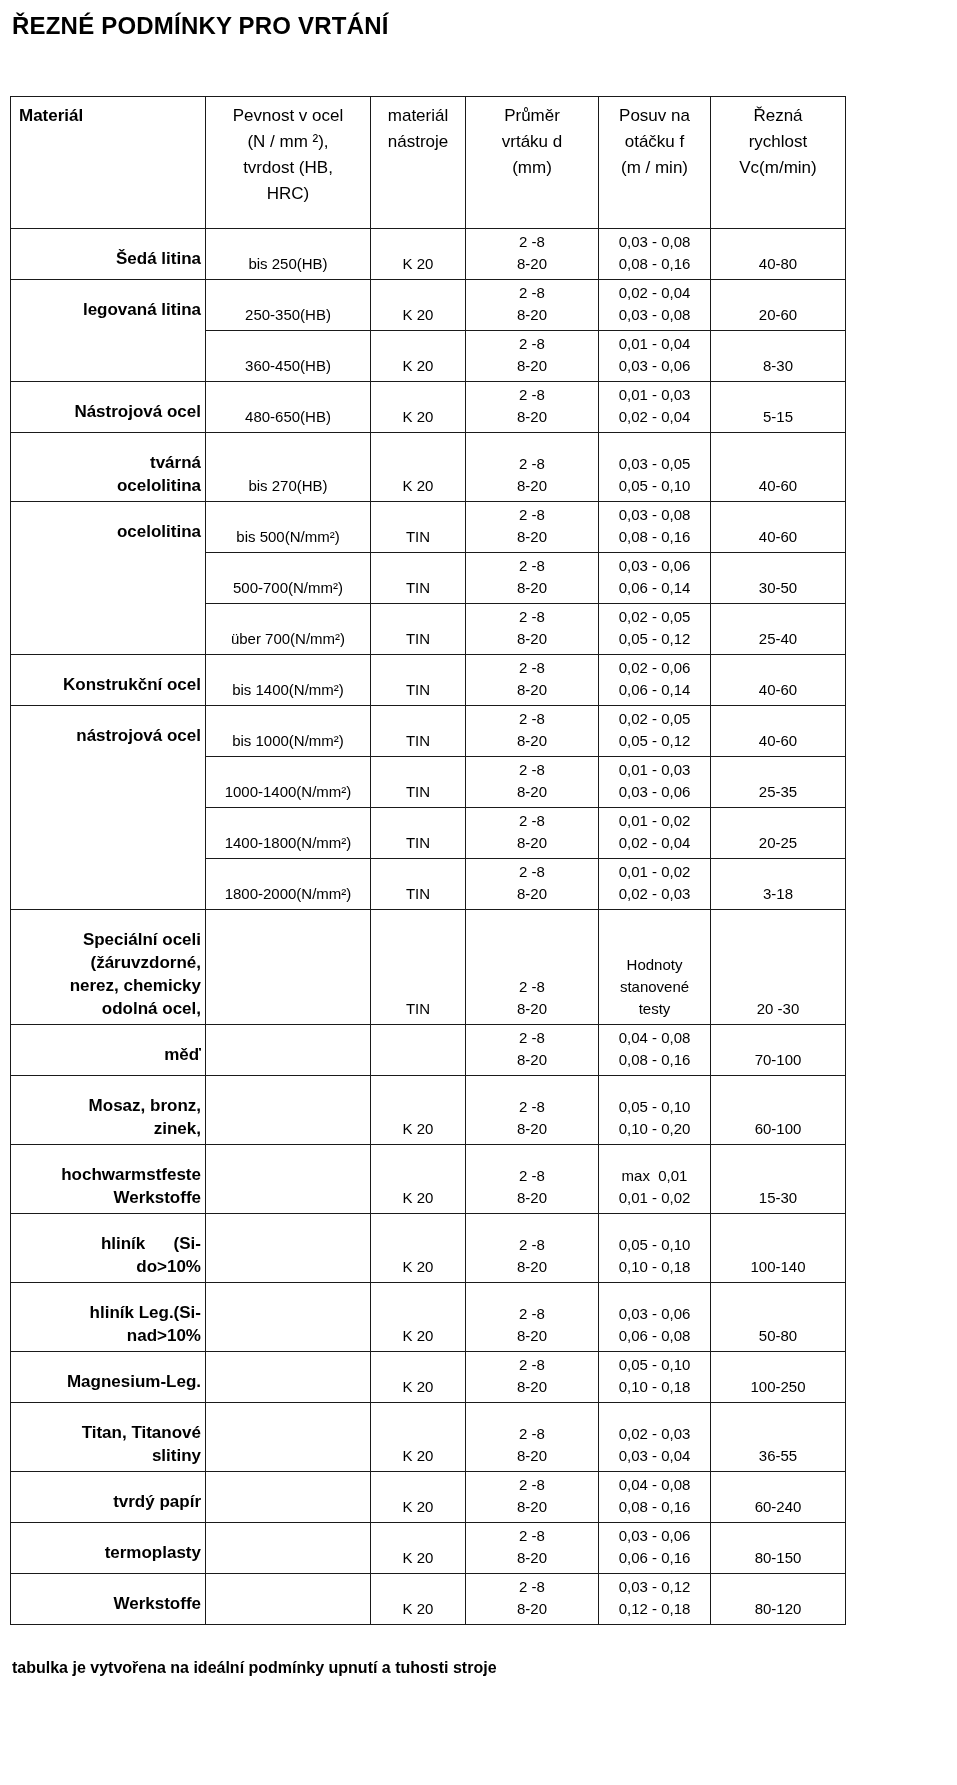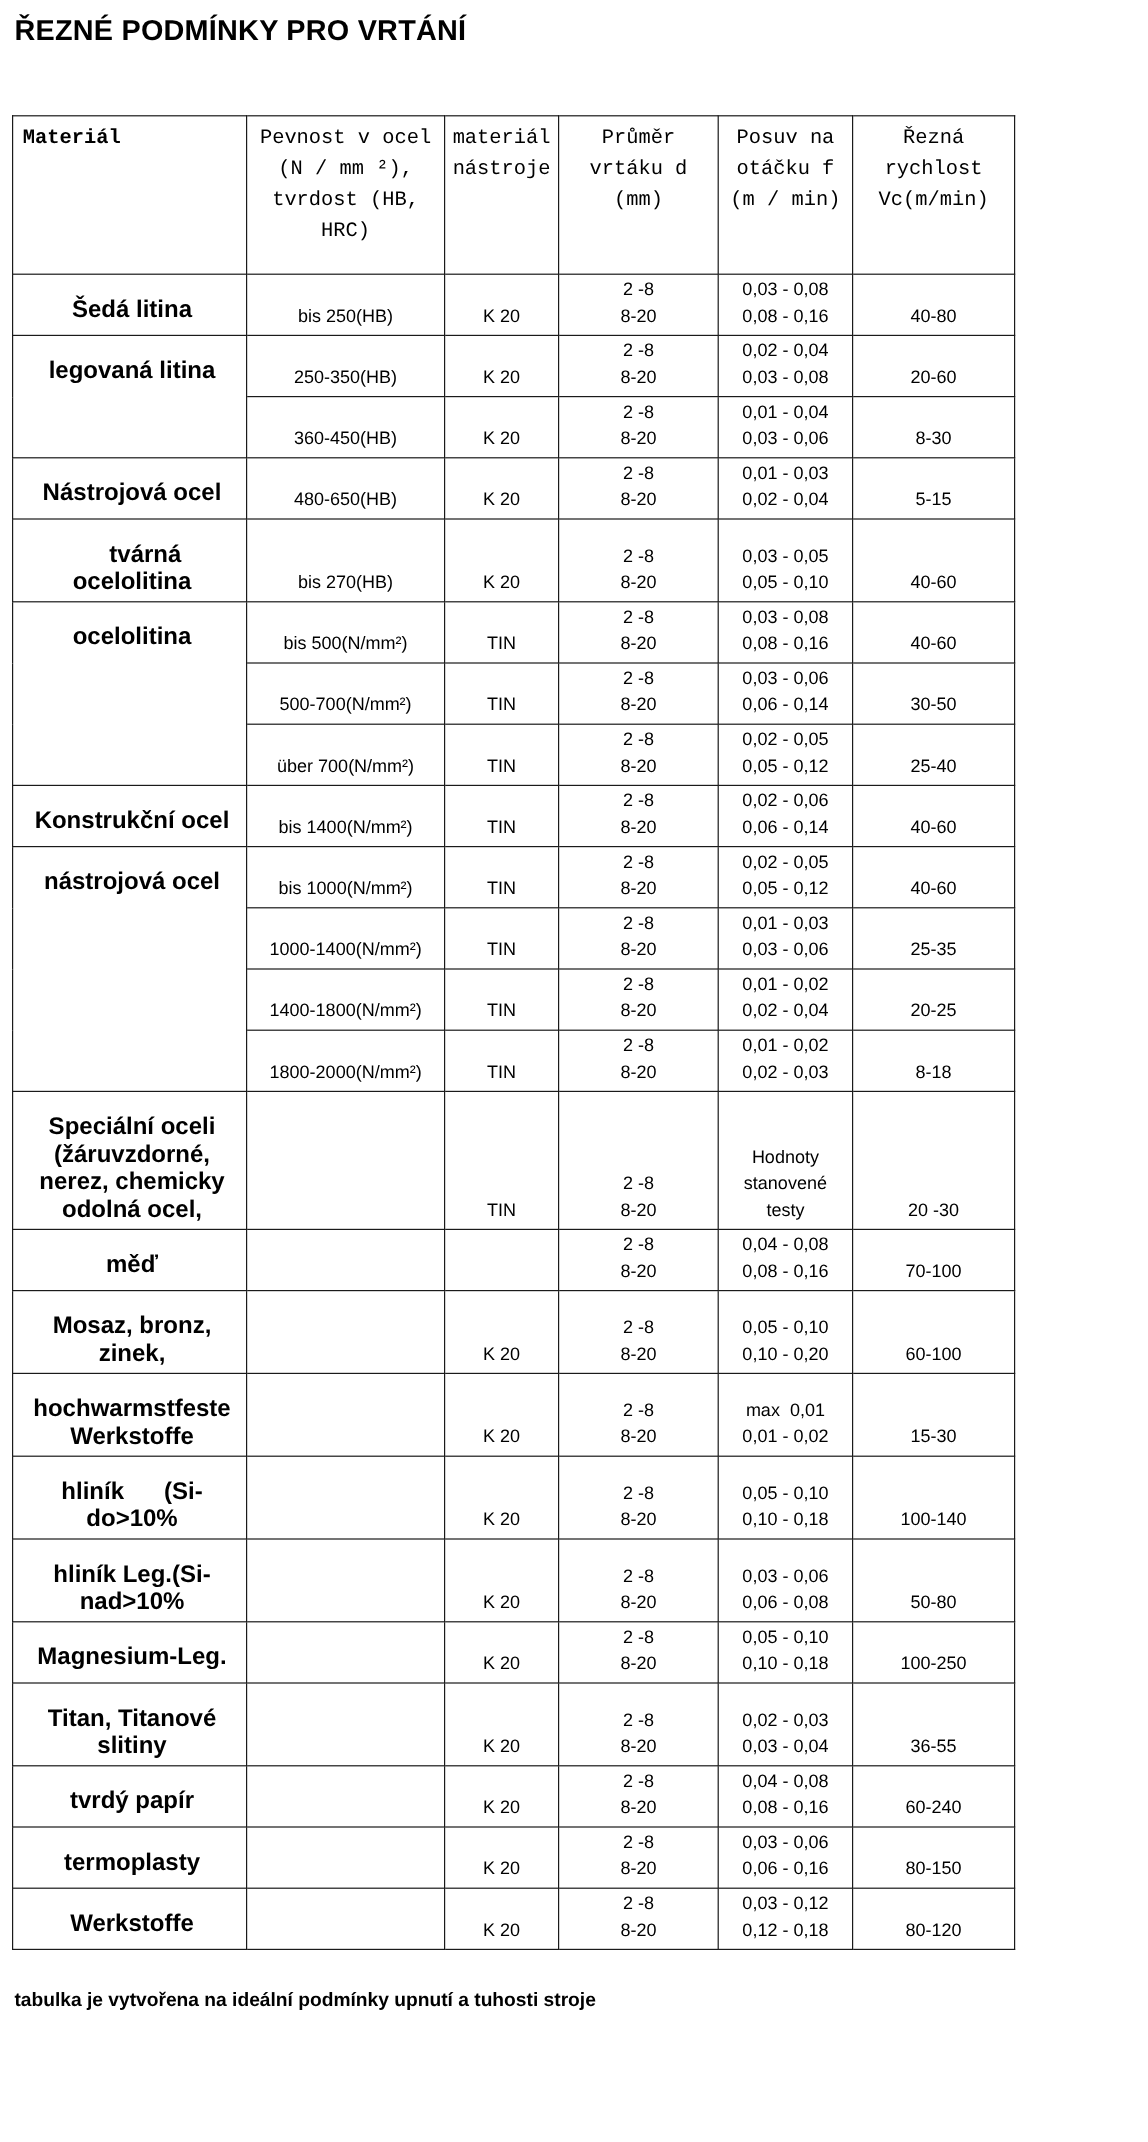--- a/index.html
+++ b/index.html
@@ -33,31 +33,30 @@
   }
   th {
     font-weight: normal;
     font-size: 17px;
     text-align: center;
     vertical-align: top;
     padding: 6px 2px 4px;
     white-space: pre-line;
     line-height: 26px;
     height: 132px;
-    font-family: Liberation Mono, monospace;
   }
   th.mat-h {
     text-align: left;
     font-weight: bold;
     padding-left: 8px;
   }
   td.mat {
     font-weight: bold;
-    font-size: 20px;
-    text-align: center;
+    font-size: 17px;
+    text-align: right;
     vertical-align: top;
     padding: 18px 4px 4px 8px;
     white-space: pre-line;
     line-height: 23px;
   }
   td.val {
     font-size: 15px;
     text-align: center;
     vertical-align: bottom;
     padding: 2px 2px 4px;
@@ -224,21 +223,21 @@
 0,02 - 0,04</td>
           <td class="val" data-name="cutting-speed-cell">20-25</td>
         </tr>
         <tr data-name="table-row">
           <td class="val" data-name="strength-cell">1800-2000(N/mm²)</td>
           <td class="val" data-name="tool-material-cell">TIN</td>
           <td class="val" data-name="drill-diameter-cell">2 -8
 8-20</td>
           <td class="val" data-name="feed-per-rev-cell">0,01 - 0,02
 0,02 - 0,03</td>
-          <td class="val" data-name="cutting-speed-cell">8-18</td>
+          <td class="val" data-name="cutting-speed-cell">3-18</td>
         </tr>
         <tr data-name="table-row">
           <td class="mat" rowspan="1" data-name="material-cell">Speciální oceli
 (žáruvzdorné,
 nerez, chemicky
 odolná ocel,</td>
           <td class="val" data-name="strength-cell"></td>
           <td class="val" data-name="tool-material-cell">TIN</td>
           <td class="val" data-name="drill-diameter-cell">2 -8
 8-20</td>

